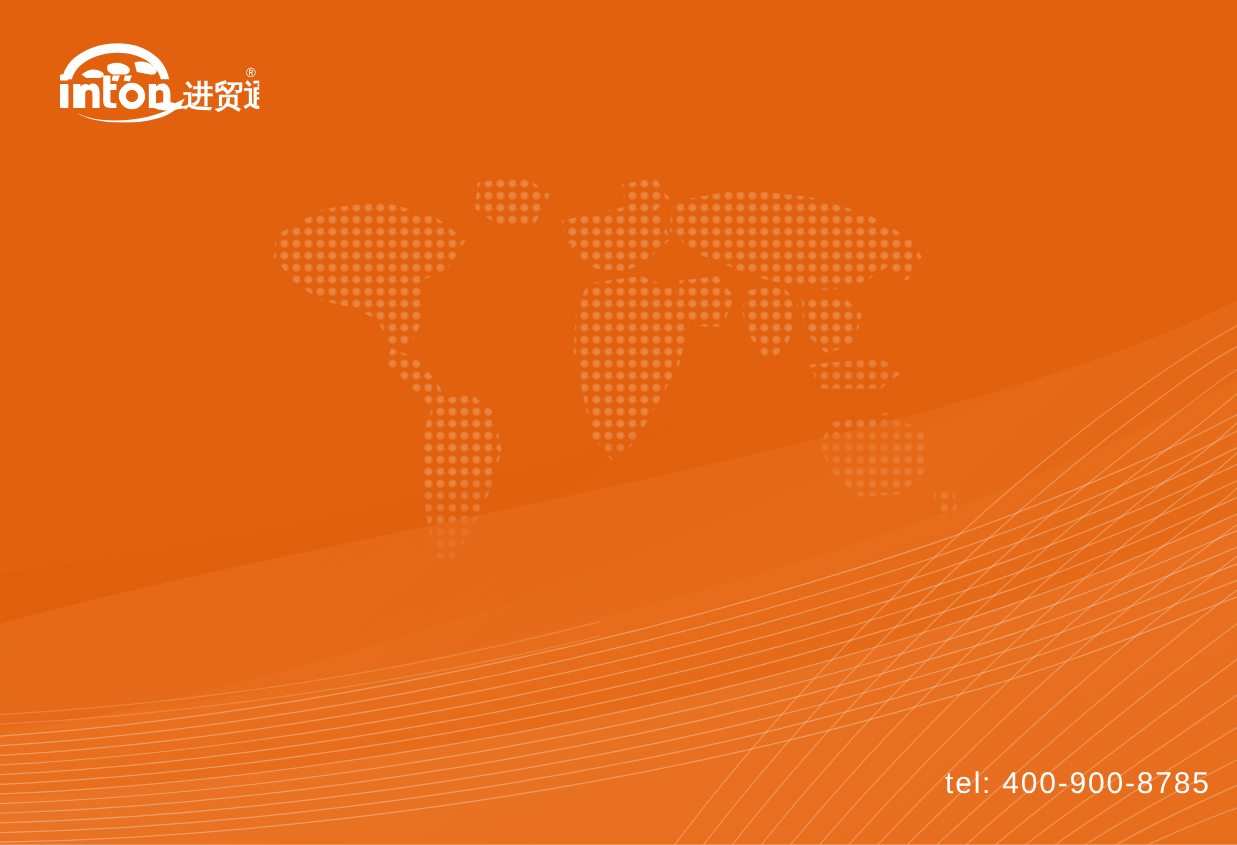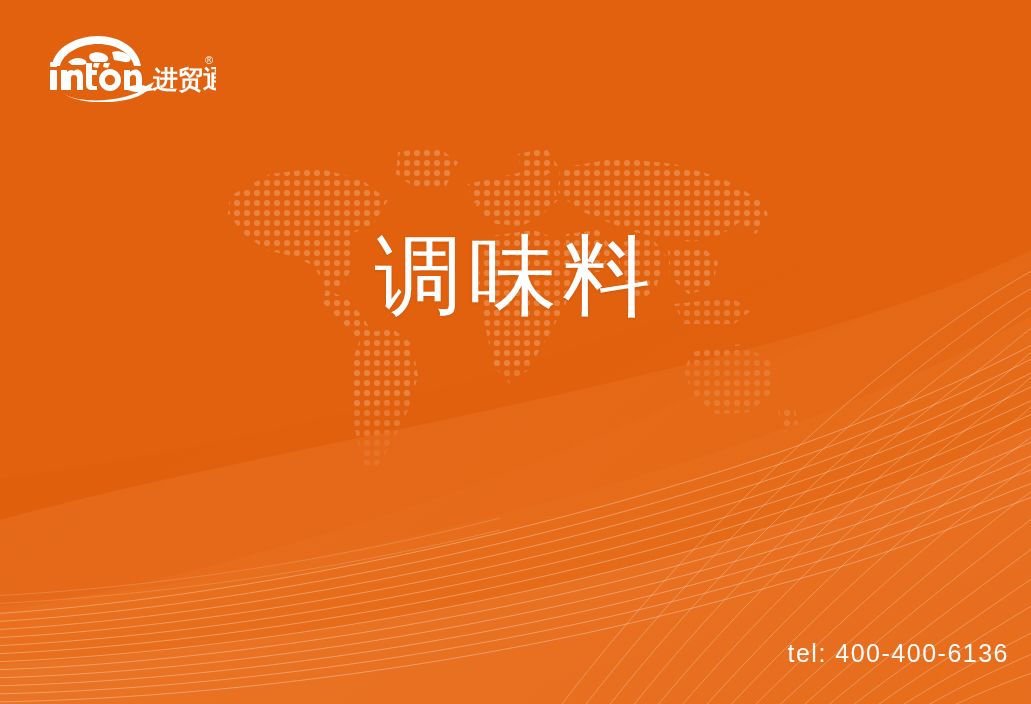--- a/index.html
+++ b/index.html
@@ -247,18 +247,17 @@
                  C104 61 94 61 86 56 Z"></path>
       </g>
 
       <text x="115" y="56" font-family="'Liberation Sans', sans-serif" font-size="25" font-weight="700" fill="#ffffff" letter-spacing="0">进贸通</text>
 
       <text x="167" y="32" font-family="'Liberation Sans', sans-serif" font-size="11" fill="#ffffff">®</text>
     </svg>
   </div>
 
   <div id="headline">
-    <div class="hl-line1">调味料</div>
-  </div>
-
-  <div id="phone">tel: 400-400-6136</div>
+  </div>
+
+  <div id="phone">tel: 400-900-8785</div>
 
 </div>
 
 </body></html>

